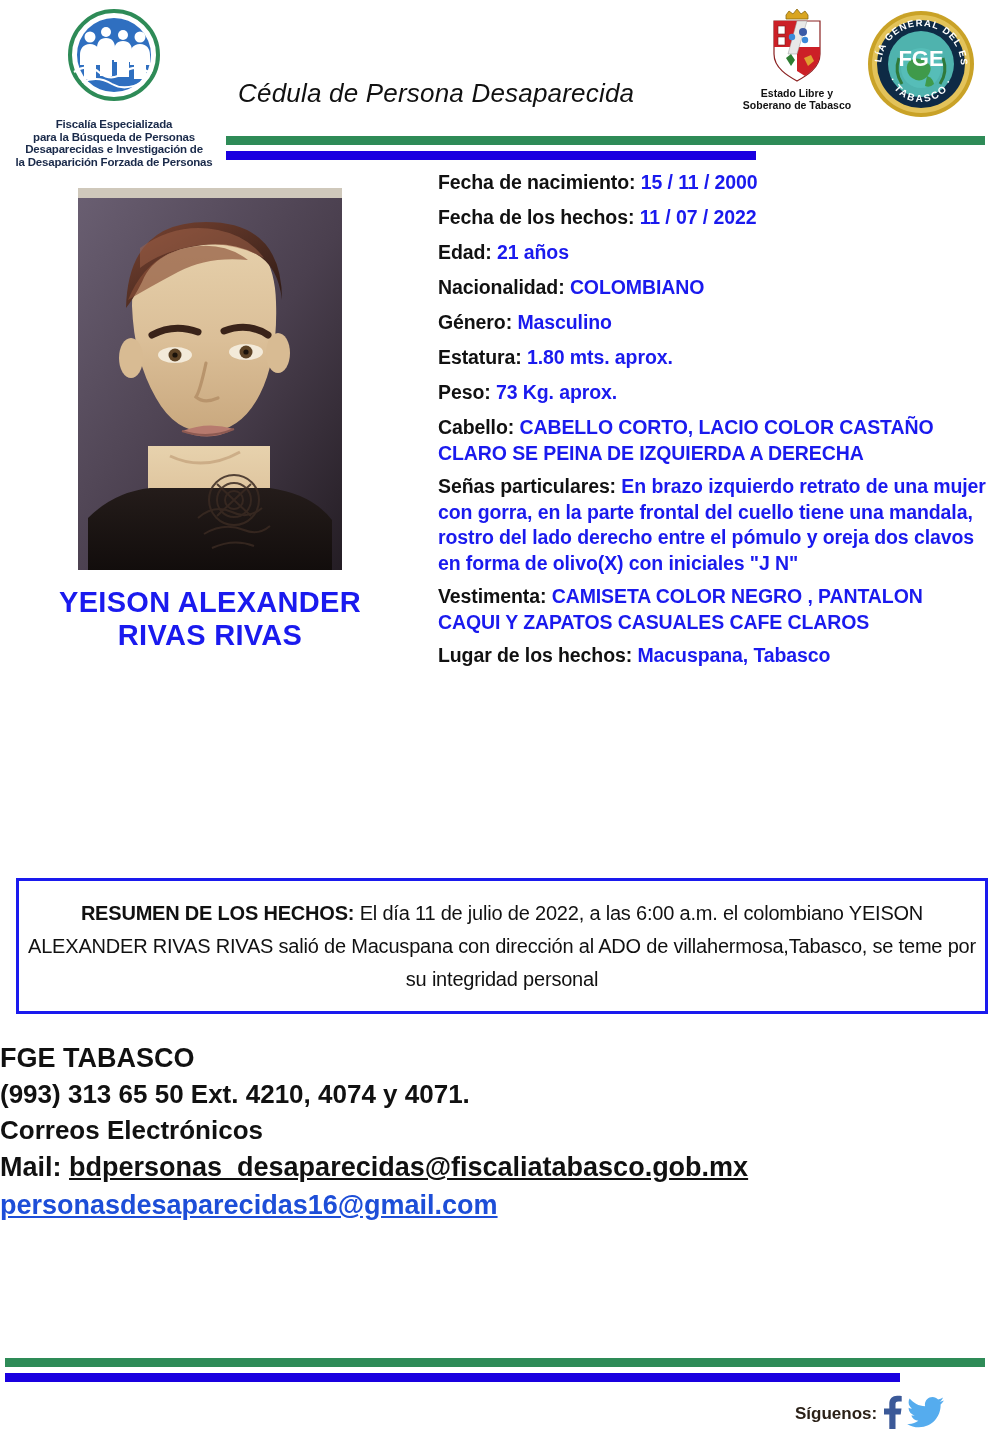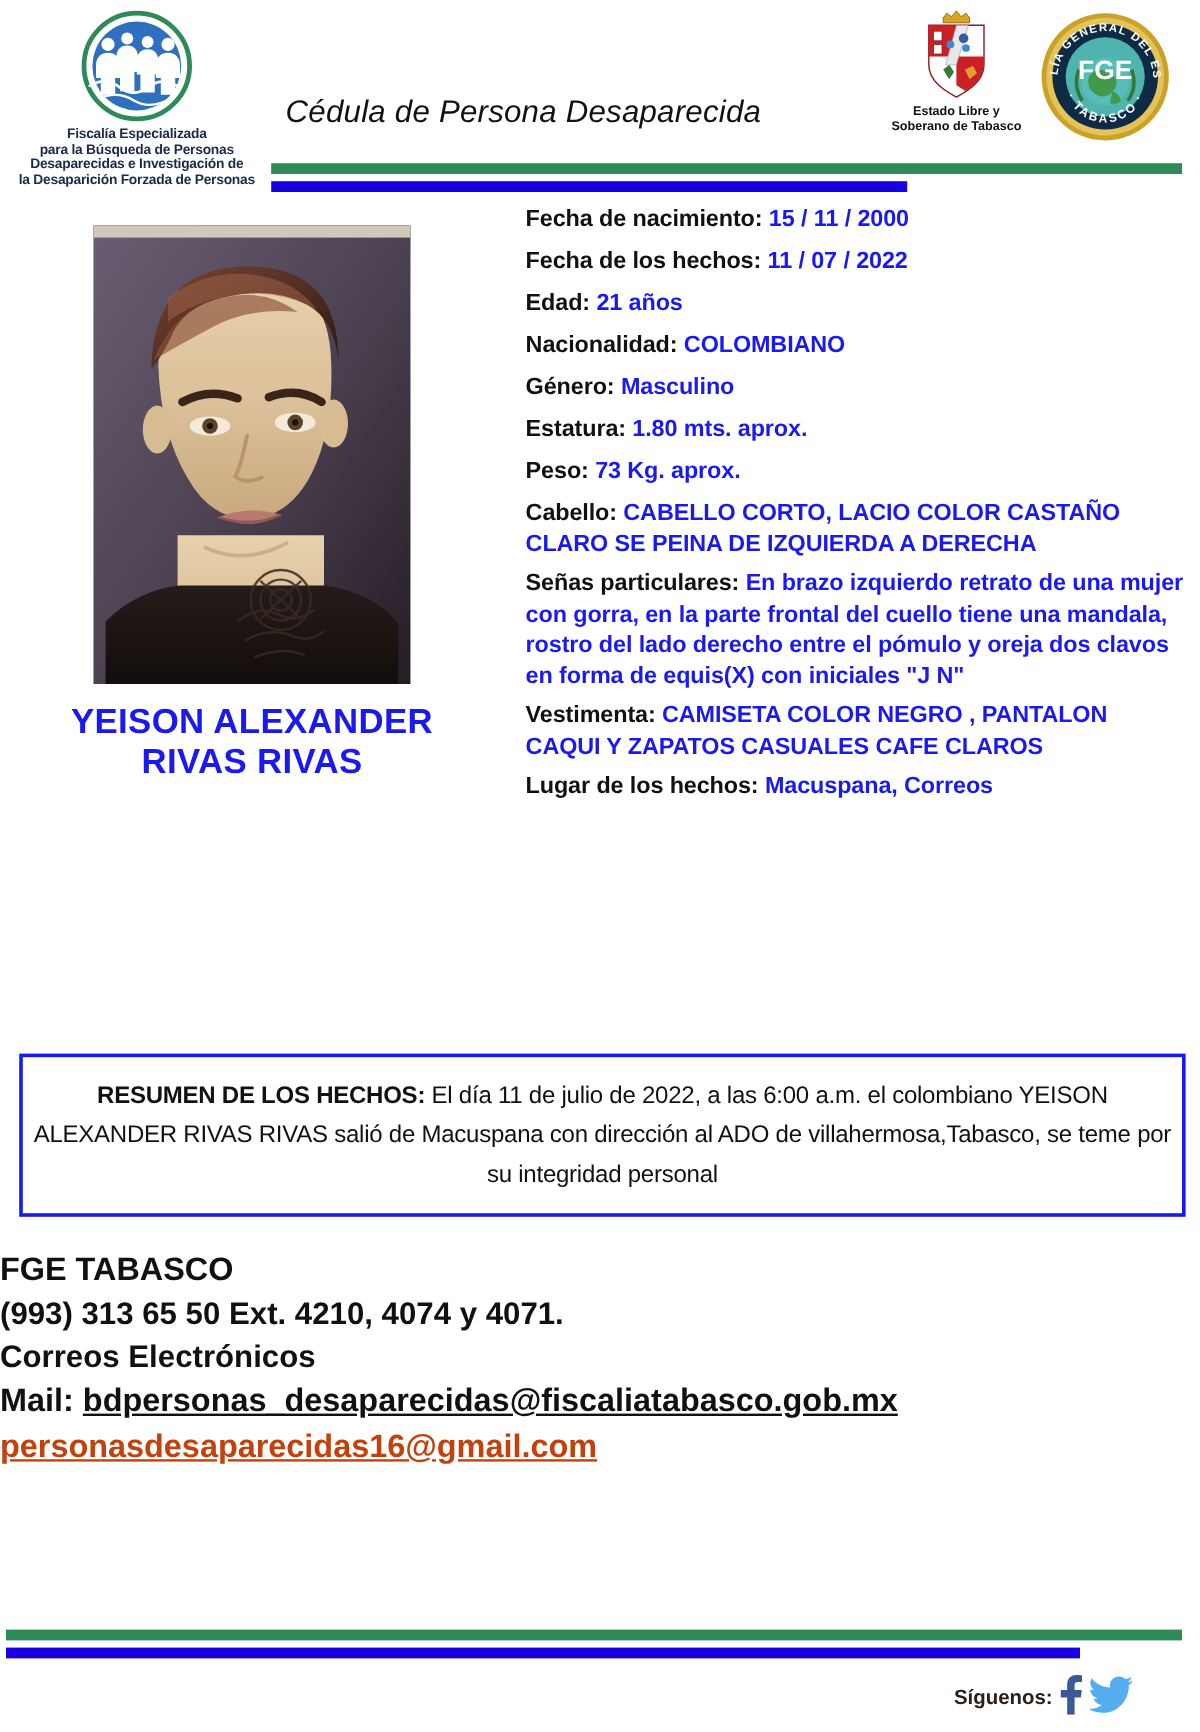--- a/index.html
+++ b/index.html
@@ -15,21 +15,21 @@
   
   .header { position: relative; height: 170px; }
 
   .logo-left {
     position: absolute; left: 0; top: 6px; width: 228px;
     text-align: center;
   }
   .logo-left .seal-wrap { display: flex; justify-content: center; }
   .logo-left .seal-text {
     font-size: 11.5px; font-weight: bold; color: #1a2a4a;
-    line-height: 12.6px; margin-top: 2px; letter-spacing: -0.2px;
+    line-height: 12.6px; margin-top: 14px; letter-spacing: -0.2px;
   }
 
   .poster-title {
     position: absolute; left: 238px; top: 78px;
     font-size: 26px; font-style: italic; color: #111;
     font-family: "Liberation Sans", sans-serif;
     letter-spacing: 0.2px;
   }
 
   .logo-tabasco {
@@ -97,21 +97,21 @@
   
   .contact {
     position: absolute; left: 0; top: 1040px; width: 1000px; text-align: left;
   }
   .contact .l1 { font-size: 27px; font-weight: bold; color: #111; line-height: 36px; }
   .contact .l2 { font-size: 26px; font-weight: bold; color: #111; line-height: 36px; }
   .contact .l3 { font-size: 26px; font-weight: bold; color: #111; line-height: 36px; }
   .contact .l4 { font-size: 27px; font-weight: bold; color: #111; line-height: 38px; }
   .contact .l4 .mail-label { text-decoration: none; }
   .contact .mail-link { text-decoration: underline; }
-  .contact .l5 { font-size: 27px; font-weight: bold; color: #c2410c; line-height: 38px; }
+  .contact .l5 { font-size: 27px; font-weight: bold; color: #1d4ed8; line-height: 38px; }
 
   
   .bar-green-bottom {
     position: absolute; left: 5px; top: 1358px; width: 980px; height: 9px;
     background: #2e8b57;
   }
   .bar-blue-bottom {
     position: absolute; left: 5px; top: 1373px; width: 895px; height: 9px;
     background: #1a00e0;
   }
@@ -324,29 +324,29 @@
     <div class="detail-line">
       <span>Peso:</span>
       <span class="val">73 Kg. aprox.</span>
     </div>
     <div class="detail-line tight">
       <span>Cabello:</span>
       <span class="val">CABELLO CORTO, LACIO COLOR CASTAÑO CLARO SE PEINA DE IZQUIERDA A DERECHA</span>
     </div>
     <div class="detail-line tight">
       <span>Señas particulares:</span>
-      <span class="val"> En brazo izquierdo retrato de una mujer con gorra, en la parte frontal del cuello tiene una mandala,  rostro del lado derecho entre el pómulo y oreja dos clavos en forma de equis(X) con iniciales "J N"</span>
+      <span class="val"> En brazo izquierdo retrato de una mujer con gorra, en la parte frontal del cuello tiene una mandala,  rostro del lado derecho entre el pómulo y oreja dos clavos en forma de olivo(X) con iniciales "J N"</span>
     </div>
     <div class="detail-line tight">
       <span>Vestimenta:</span>
       <span class="val">CAMISETA COLOR NEGRO , PANTALON CAQUI Y ZAPATOS CASUALES CAFE CLAROS</span>
     </div>
     <div class="detail-line">
       <span>Lugar de los hechos:</span>
-      <span class="val">Macuspana, Correos</span>
+      <span class="val">Macuspana, Tabasco</span>
     </div>
   </div>
 </div>
 
 <div class="resumen-box">
   <div class="resumen-text">
     <span class="lead">RESUMEN DE LOS HECHOS:</span><span> El día 11 de julio de 2022, a las 6:00 a.m. el colombiano YEISON ALEXANDER RIVAS RIVAS salió de Macuspana  con dirección al ADO de villahermosa,Tabasco,  se teme por su integridad personal</span>
   </div>
 </div>
 

